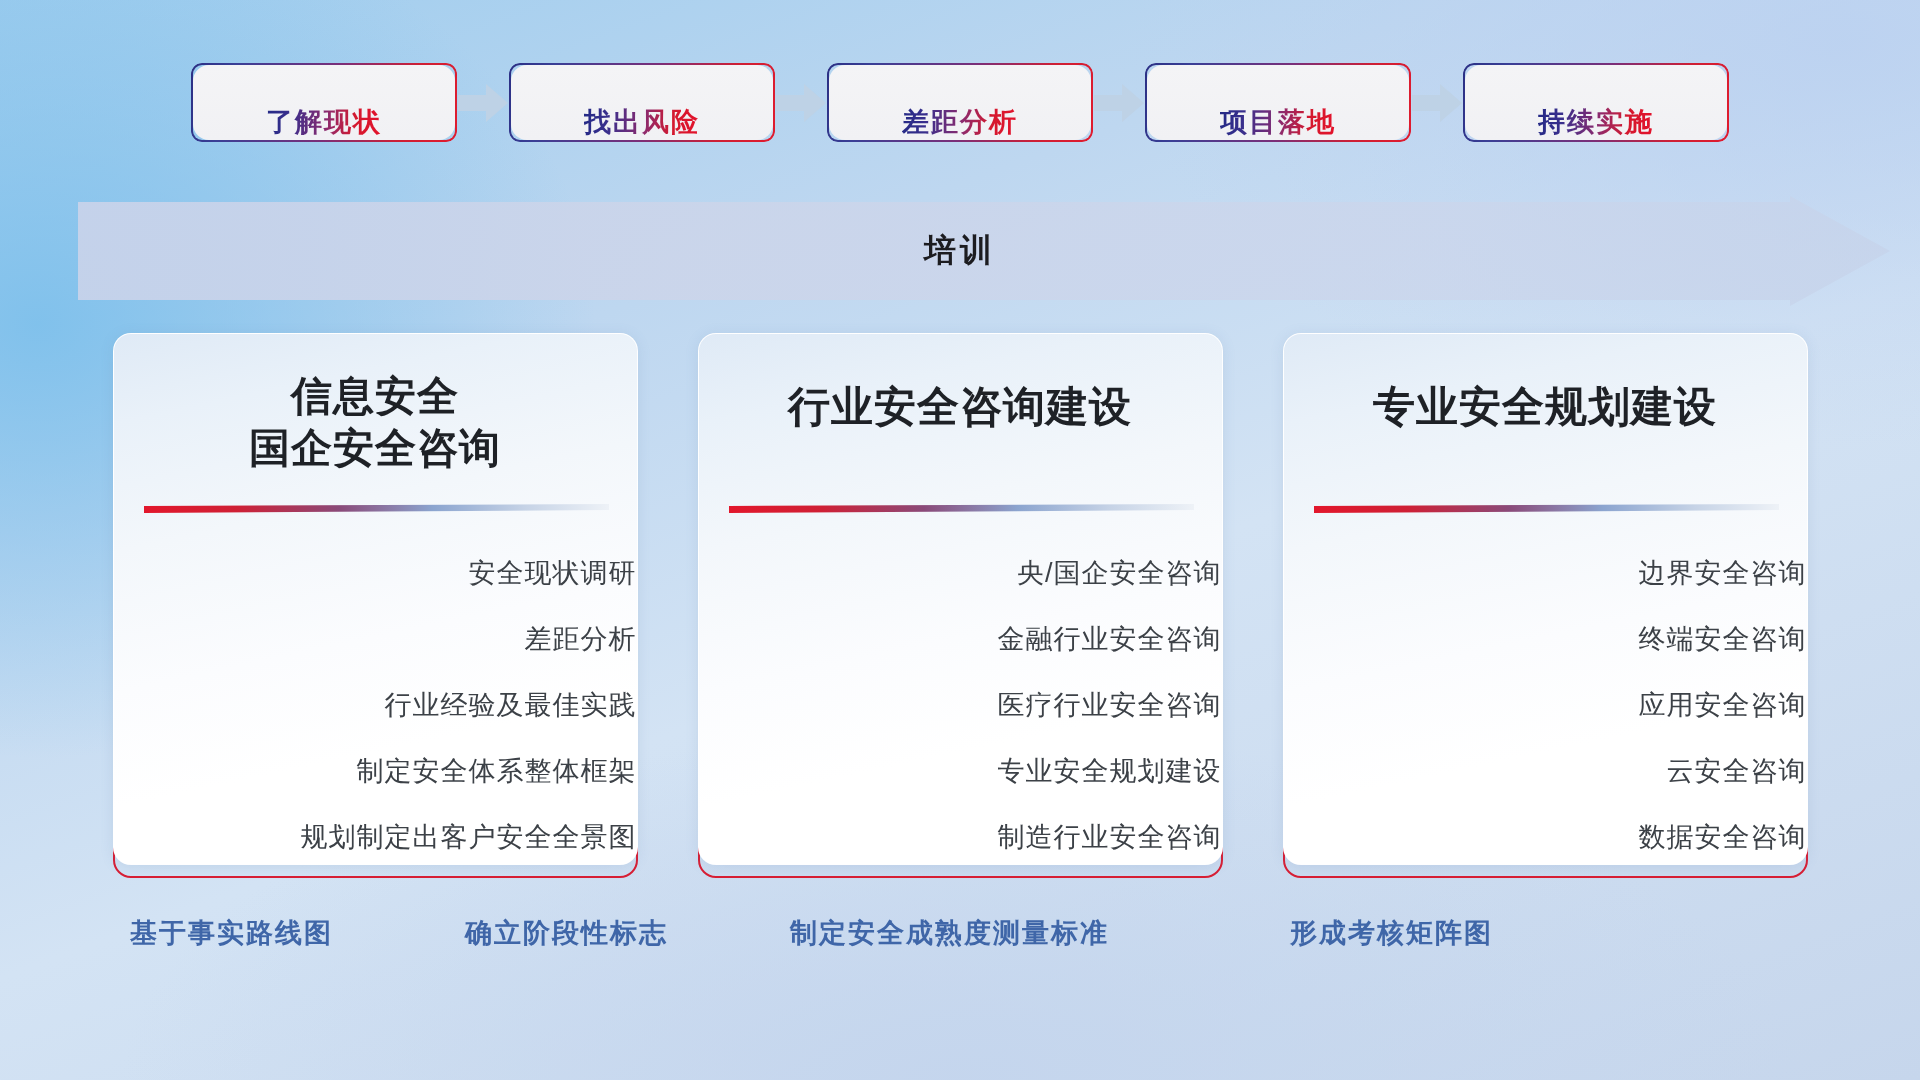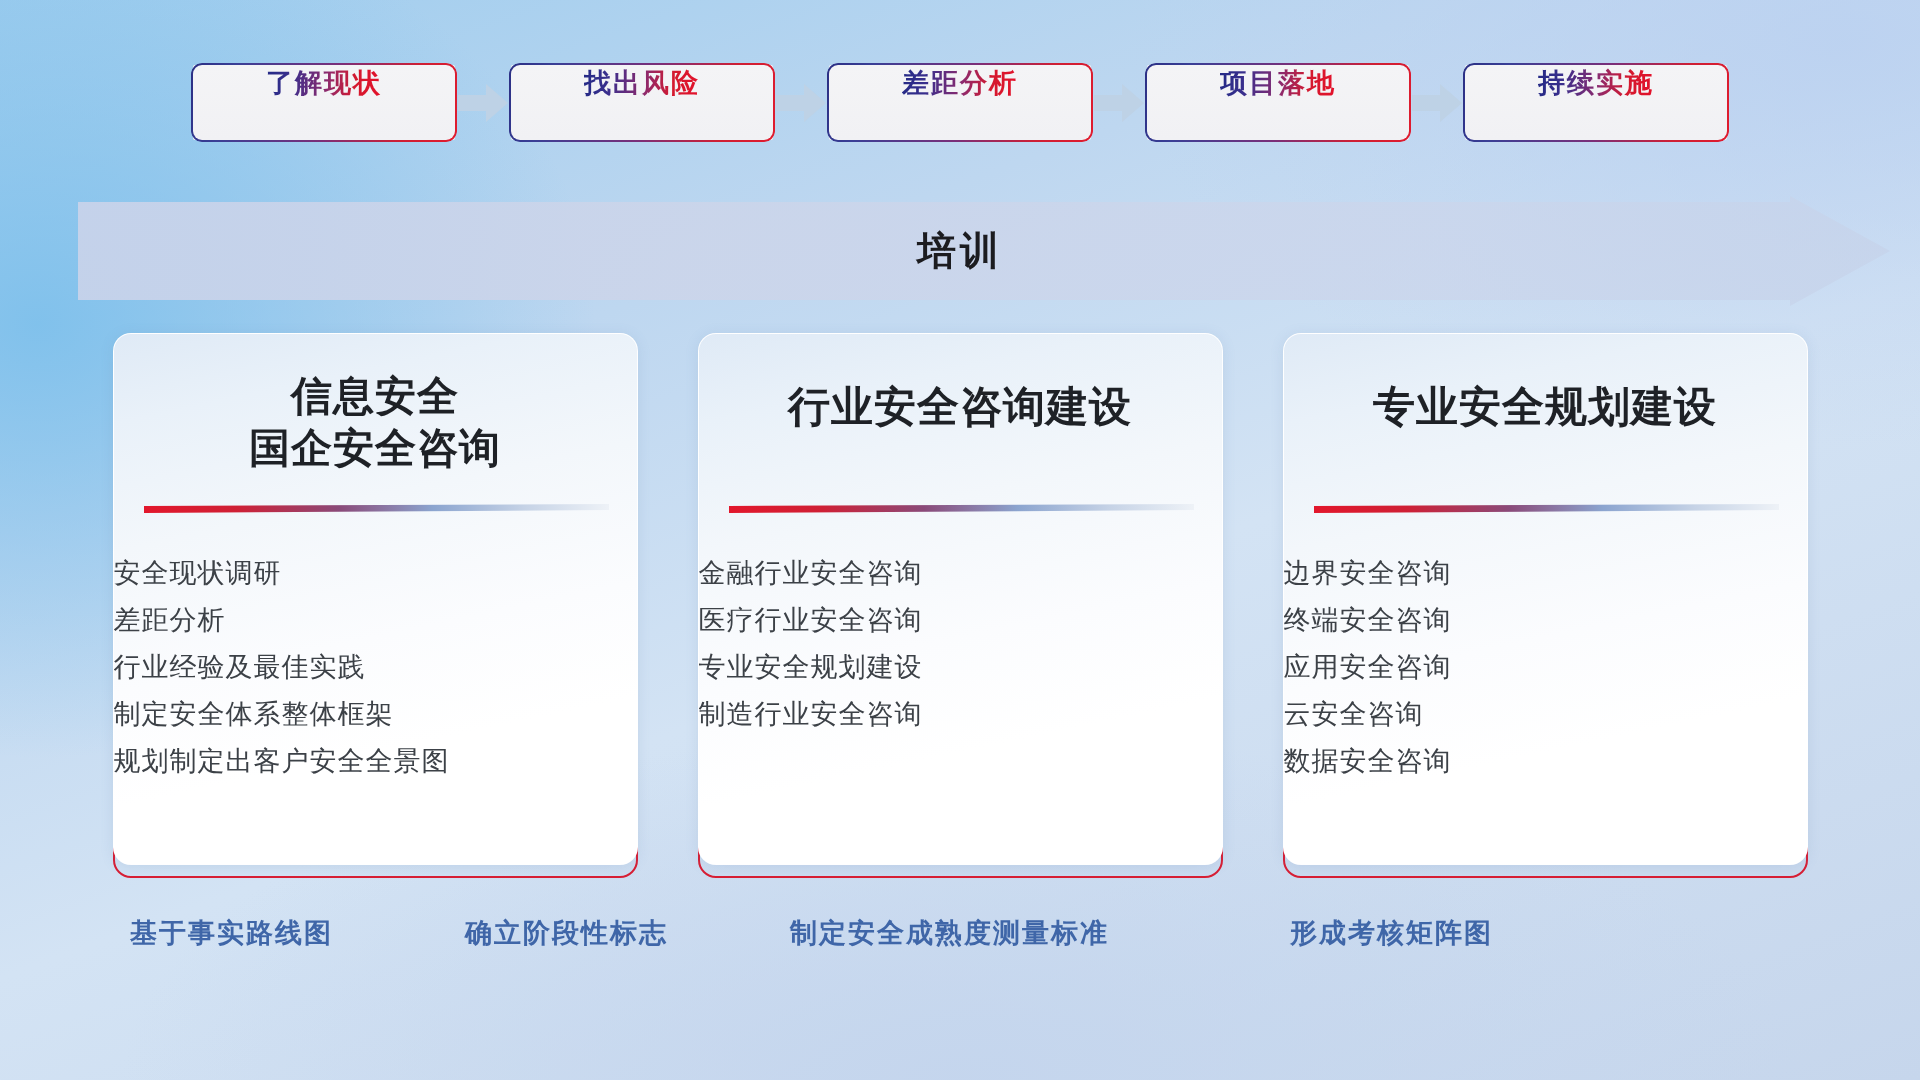--- a/index.html
+++ b/index.html
@@ -15,23 +15,23 @@
   }
 
   
   .steps {
     position:absolute; left:0; top:60px; width:1920px; height:85px;
     display:flex; align-items:center; justify-content:center;
   }
   .step-box {
     position:relative;
     width:262px; height:75px;
-    border-radius:2px;
+    border-radius:16px;
     background:linear-gradient(180deg,#f4f4f6 0%,#f1f1f4 100%);
-    display:flex; align-items:flex-start; justify-content:center;
+    display:flex; align-items:flex-end; justify-content:center;
     flex:0 0 auto;
   }
   .step-box::before{
     content:""; position:absolute; inset:-2px;
     border-radius:11px; padding:2px;
     background:linear-gradient(105deg,#2b2f84 0%,#3a3f96 16%,#7a2f79 52%,#cf1f34 80%,#e01b2e 100%);
     -webkit-mask:linear-gradient(#000 0 0) content-box, linear-gradient(#000 0 0);
     -webkit-mask-composite:xor; mask-composite:exclude;
     pointer-events:none;
   }
@@ -52,21 +52,21 @@
   .step-arrow svg { display:block; }
 
   
   .banner-wrap{
     position:absolute; left:0; top:196px; width:1920px; height:110px;
   }
   .banner-wrap svg{ display:block; width:1920px; height:110px; }
   .banner-title{
     position:absolute; left:0; top:0; width:1920px; height:110px;
     display:flex; align-items:center; justify-content:center;
-    font-size:39px; font-weight:600; color:#1c1c20; letter-spacing:4px;
+    font-size:32px; font-weight:600; color:#1c1c20; letter-spacing:4px;
   }
 
   
   .cards{
     position:absolute; left:0; top:333px; width:1920px; height:540px;
     display:flex; justify-content:center; align-items:flex-start;
     gap:60px;
   }
   .card-slot{ position:relative; width:525px; height:545px; flex:0 0 auto; }
 
@@ -103,22 +103,22 @@
   .card-title.two-line{ margin-top:36px; font-size:41px; }
 
   .divider{
     position:absolute; left:30px; top:170px;
     width:465px; height:9px;
   }
   .divider svg{display:block;}
 
   .card-list{
     position:absolute; left:0; right:0; top:218px;
-    display:flex; flex-direction:column; align-items:flex-start;
-    gap:5px;
+    display:flex; flex-direction:column; align-items:flex-end;
+    gap:24px;
   }
   .card-list li{
     list-style:none;
     font-size:27px; color:#3c4147; letter-spacing:1px;
     line-height:1.56;
   }
 
   
   .bottom-labels{
     position:absolute; left:0; top:915px; width:1920px; height:50px;
@@ -241,20 +241,21 @@
               <stop offset="0.42" stop-color="#8a4a79"></stop>
               <stop offset="0.62" stop-color="#8ba4cf"></stop>
               <stop offset="0.82" stop-color="#c6d3e6"></stop>
               <stop offset="1" stop-color="#eef2f7"></stop>
             </linearGradient>
           </defs>
           <path d="M0 2 L465 0 L465 6 L0 9 Z" fill="url(#dg2)"></path>
         </svg>
       </div>
       <ul class="card-list">
+        <li>央/国企安全咨询</li>
         <li>金融行业安全咨询</li>
         <li>医疗行业安全咨询</li>
         <li>专业安全规划建设</li>
         <li>制造行业安全咨询</li>
       </ul>
     </div>
   </div>
 
   <div class="card-slot">
     <div class="card">

